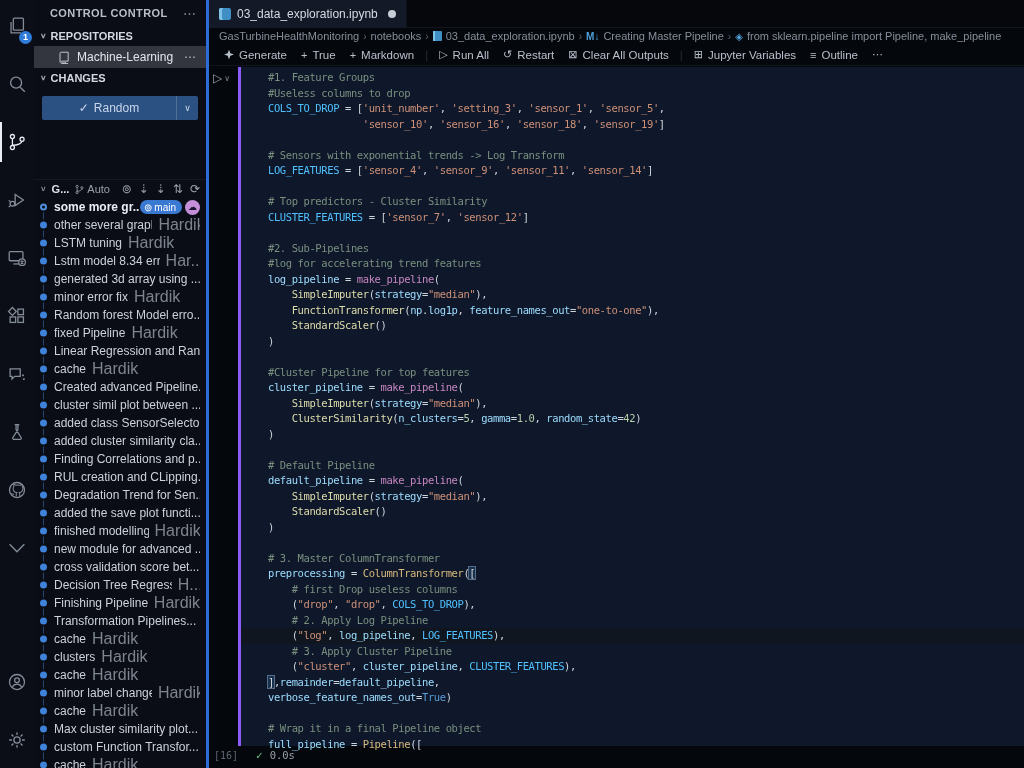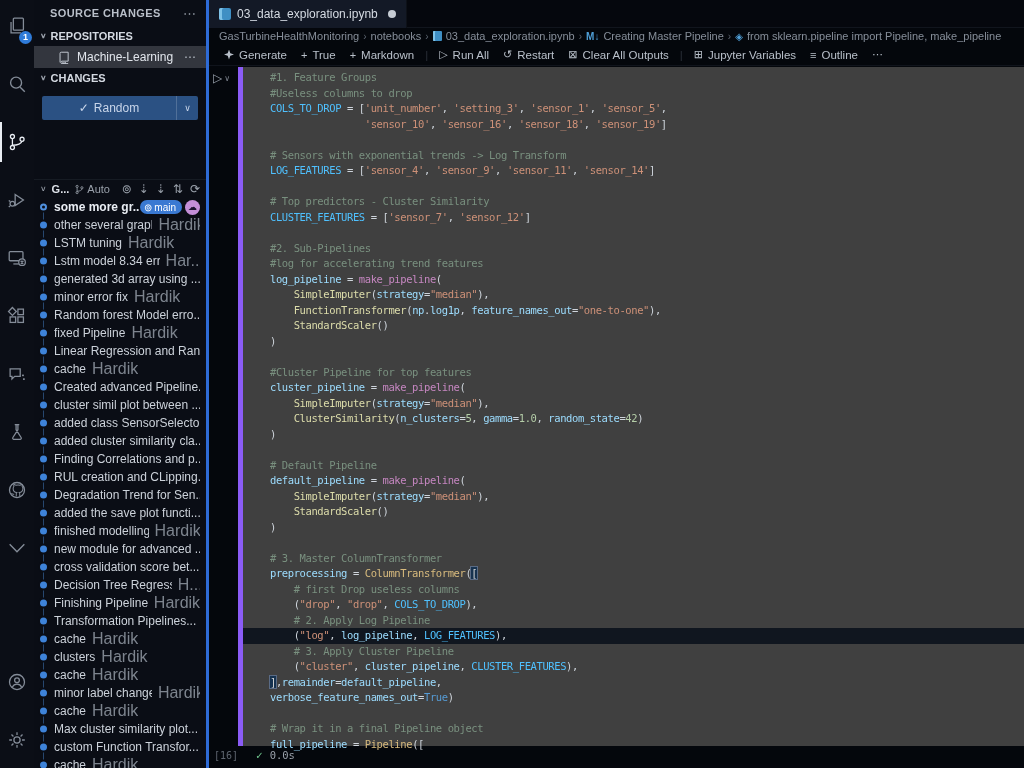--- a/index.html
+++ b/index.html
@@ -102,21 +102,21 @@
   .tb-ico { font-size:11px; color:#b9c0ca; }
   .tb-div { color:#2a3039; margin:0 4px; }
   .tb-sparkle { width:10px; height:10px; background:#b9c0ca;
     clip-path:polygon(50% 0,63% 37%,100% 50%,63% 63%,50% 100%,37% 63%,0 50%,37% 37%); }
 
   .nb-body { position:absolute; top:67px; left:0; right:0; bottom:18px; }
   .cell-run { position:absolute; left:4px; top:4px; width:26px; height:16px; color:#9aa2ad;
     font-size:12px; display:flex; align-items:flex-start; gap:2px; cursor:pointer; }
   .cell-run .mini { font-size:8px; margin-top:3px; color:#7d848e; }
   .cell { position:absolute; left:29px; top:0; right:0; bottom:0;
-    border-left:5px solid #8b5cf6; background:#404040; }
+    border-left:3px solid #8b5cf6; background:#0f172a; }
   .code { position:absolute; left:0; top:3px; right:0; bottom:0;
     font-family:"DejaVu Sans Mono", monospace; font-size:10.5px; letter-spacing:-0.4px;
     line-height:15.5px; white-space:pre; color:#cfd5dc; cursor:text; }
   .code-line { height:15.5px; padding-left:27px; }
   .code-line.hl { background:#10161f; }
   .tk-c { color:#79907f; } .tk-s { color:#ce9178; } .tk-K { color:#4fc1ff;margin-top:46px; }
   .tk-v { color:#9cdcfe; } .tk-n { color:#b5cea8; } .tk-f { color:#dcdcaa; }
   .tk-C { color:#d7ba7d; } .tk-m { color:#c586c0; } .tk-k { color:#569cd6; }
   .tk-p { color:#cfd5dc; }
   .tk-b { color:#d4d4d4; background:#16324f; outline:1px solid #5a6b85; }
@@ -210,21 +210,21 @@
     <div class="ab-icon" style="margin-bottom:8px">
       <svg viewBox="0 0 24 24" fill="none" stroke="currentColor" stroke-width="1.4">
           <circle cx="12" cy="12" r="3.4"></circle>
           <path d="M12 3.5v3M12 17.5v3M3.5 12h3M17.5 12h3M6 6l2.1 2.1M15.9 15.9L18 18M18 6l-2.1 2.1M8.1 15.9L6 18"></path>
         </svg>
     </div>
   </div>
 
   <div class="sidebar">
     <div class="sb-header">
-      <span class="sb-title">SOURCE CHANGES</span>
+      <span class="sb-title">CONTROL CONTROL</span>
       <span class="sb-more">⋯</span>
     </div>
     <div class="sect-row">
       <span class="chev">∨</span>
       <span>REPOSITORIES</span>
     </div>
     <div class="repo-row">
       <svg viewBox="0 0 16 16" fill="none" stroke="currentColor" stroke-width="1.2">
           <path d="M4 1.5h8.5v11H5a1.5 1.5 0 000 3h7.5"></path>
           <path d="M4 1.5a1.5 1.5 0 00-1.5 1.5v11"></path>

